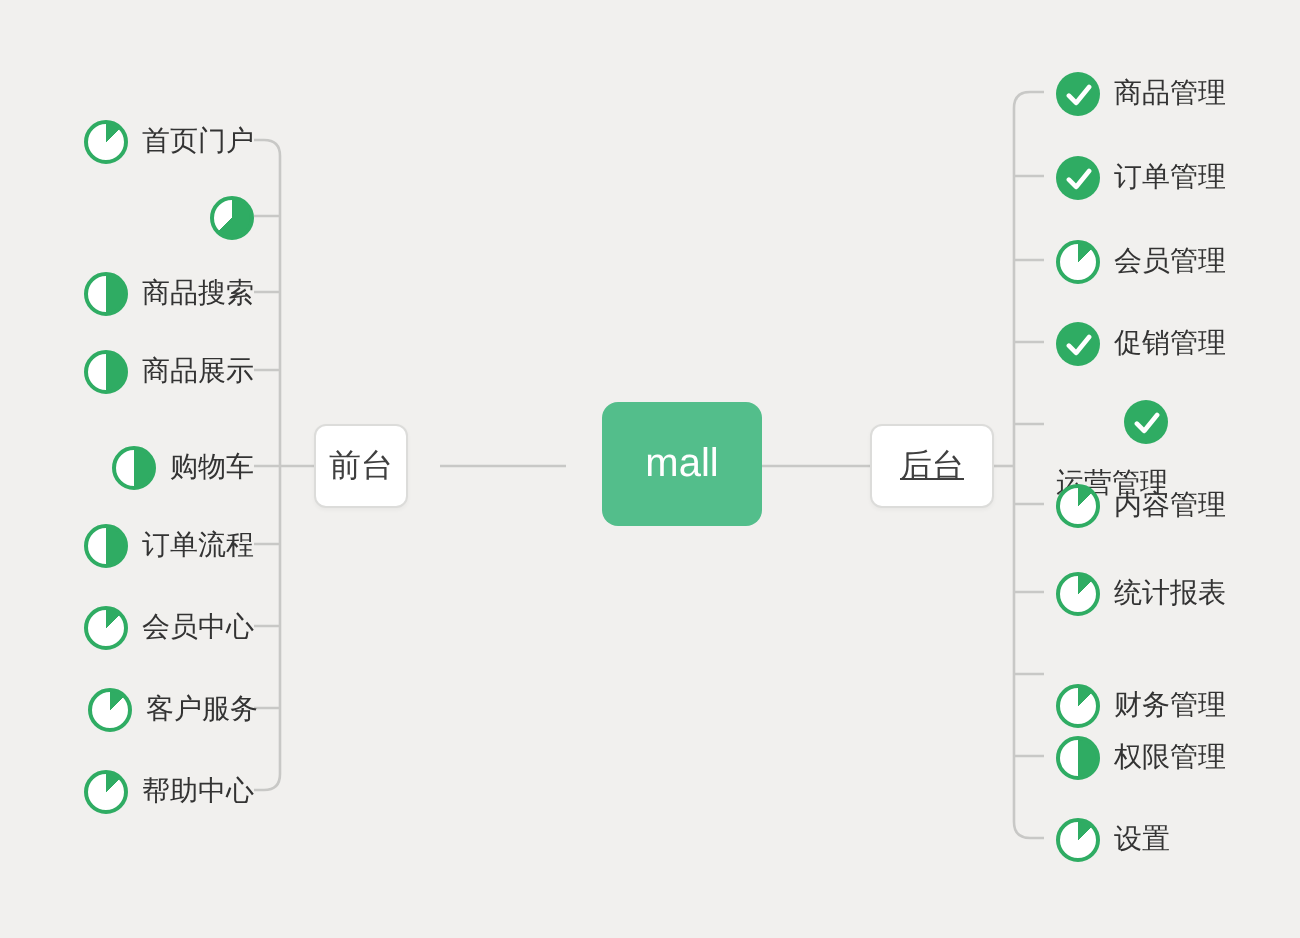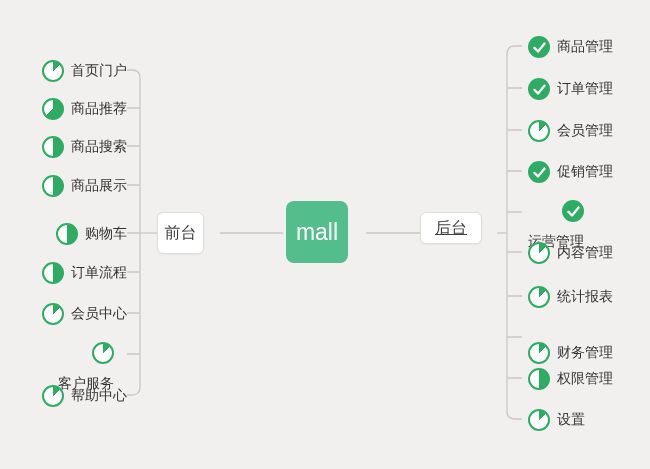--- a/index.html
+++ b/index.html
@@ -1,26 +1,26 @@
 <!DOCTYPE html>
 <html style="--bg: #f1f0ee; --root-green: #53be8b; --icon-green: #2fac63; --line: #c8c8c6; --node-border: #dcdcda; --node-text: #3f3f3f; --text-dark: #333333; --root-text: #ffffff;"><head>
 <meta charset="utf-8">
 <style>
   html,body{margin:0;padding:0;}
   body{font-family:"Liberation Sans","DejaVu Sans",sans-serif;}
   #canvas{position:relative;width:650px;height:469px;background:var(--bg);overflow:hidden;}
   svg.connectors{position:absolute;left:0;top:0;width:650px;height:469px;}
   svg.connectors path{fill:none;stroke:var(--line);stroke-width:1.3;}
   .node{position:absolute;display:flex;align-items:center;justify-content:center;box-sizing:border-box;}
-  .node.root{left:286px;top:201px;width:62px;height:62px;background:var(--root-green);
-    color:var(--root-text);font-size:23px;border-radius:8px;}
+  .node.root{left:301px;top:201px;width:80px;height:62px;background:var(--root-green);
+    color:var(--root-text);font-size:20px;border-radius:8px;}
   .node.branch{background:#fff;border:1px solid var(--node-border);border-radius:6px;
     color:var(--node-text);font-size:16px;box-shadow:0 1px 2px rgba(0,0,0,0.04);}
   .node.frontend{left:157px;top:212px;width:47px;height:42px;}
-  .node.backend{left:420px;top:212px;width:62px;height:32px;text-decoration:underline;}
+  .node.backend{left:435px;top:212px;width:62px;height:42px;text-decoration:underline;}
   .topic{position:absolute;display:flex;align-items:flex-end;gap:7px;height:24px;cursor:default;}
   .topic .label{font-size:14px;color:var(--text-dark);white-space:nowrap;line-height:24px;}
   .icon{flex:0 0 auto;border-radius:50%;box-sizing:border-box;}
   .icon.pie{width:22px;height:22px;border:2px solid var(--icon-green);background:#fff;}
   .icon.done{width:22px;height:22px;background:var(--icon-green);display:flex;
     align-items:center;justify-content:center;}
   .icon.done svg{display:block;}
 </style>
 </head>
 <body>
@@ -39,21 +39,20 @@
   <div class="node branch frontend">前台</div>
   <div class="node branch backend">后台</div>
 
   <div id="left-items">
       <div class="topic" style="top: 58px; right: 523px;">
         <span class="icon pie" style="background: conic-gradient(rgb(47, 172, 99) 12.5%, rgb(255, 255, 255) 0deg);"></span>
         <span class="label">首页门户</span>
       </div>
       <div class="topic" style="top: 96px; right: 523px;">
         <span class="icon pie" style="background: conic-gradient(rgb(47, 172, 99) 62.5%, rgb(255, 255, 255) 0deg);"></span>
-        <span class="label">商品推荐</span>
       </div>
       <div class="topic" style="top: 134px; right: 523px;">
         <span class="icon pie" style="background: conic-gradient(rgb(47, 172, 99) 50%, rgb(255, 255, 255) 0deg);"></span>
         <span class="label">商品搜索</span>
       </div>
       <div class="topic" style="top: 173px; right: 523px;">
         <span class="icon pie" style="background: conic-gradient(rgb(47, 172, 99) 50%, rgb(255, 255, 255) 0deg);"></span>
         <span class="label">商品展示</span>
       </div>
       <div class="topic" style="top: 221px; right: 523px;">
@@ -61,21 +60,21 @@
         <span class="label">购物车</span>
       </div>
       <div class="topic" style="top: 260px; right: 523px;">
         <span class="icon pie" style="background: conic-gradient(rgb(47, 172, 99) 50%, rgb(255, 255, 255) 0deg);"></span>
         <span class="label">订单流程</span>
       </div>
       <div class="topic" style="top: 301px; right: 523px;">
         <span class="icon pie" style="background: conic-gradient(rgb(47, 172, 99) 12.5%, rgb(255, 255, 255) 0deg);"></span>
         <span class="label">会员中心</span>
       </div>
-      <div class="topic" style="top: 342px; right: 536px; flex-direction: column;">
+      <div class="topic" style="top: 342px; right: 521px;">
         <span class="icon pie" style="background: conic-gradient(rgb(47, 172, 99) 12.5%, rgb(255, 255, 255) 0deg);"></span>
         <span class="label">客户服务</span>
       </div>
       <div class="topic" style="top: 383px; right: 523px;">
         <span class="icon pie" style="background: conic-gradient(rgb(47, 172, 99) 12.5%, rgb(255, 255, 255) 0deg);"></span>
         <span class="label">帮助中心</span>
       </div>
     </div>
   <div id="right-items">
       <div class="topic" style="top: 34px; left: 528px;">

